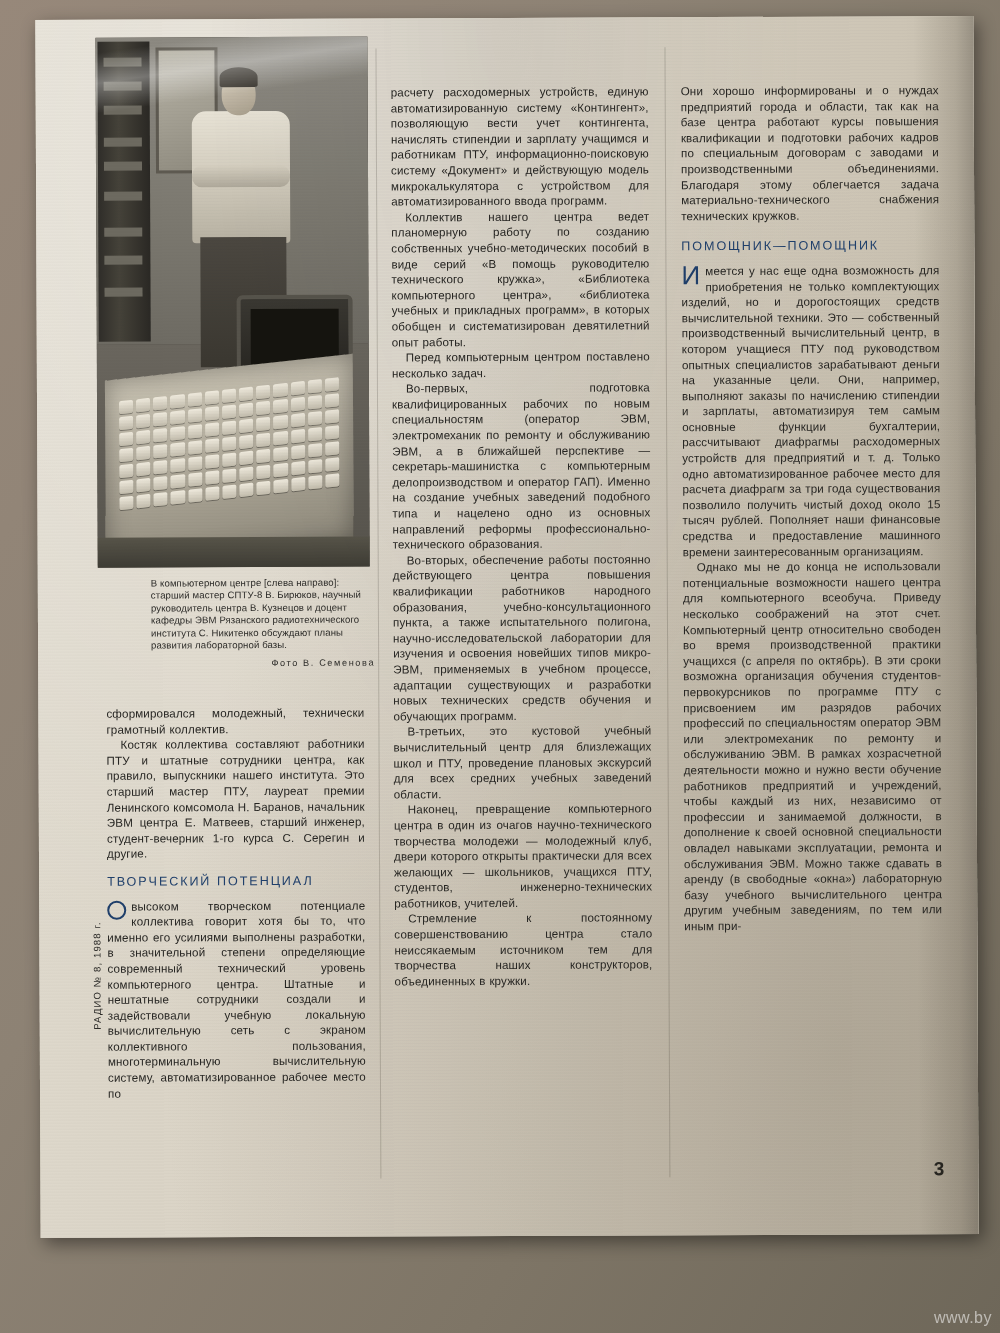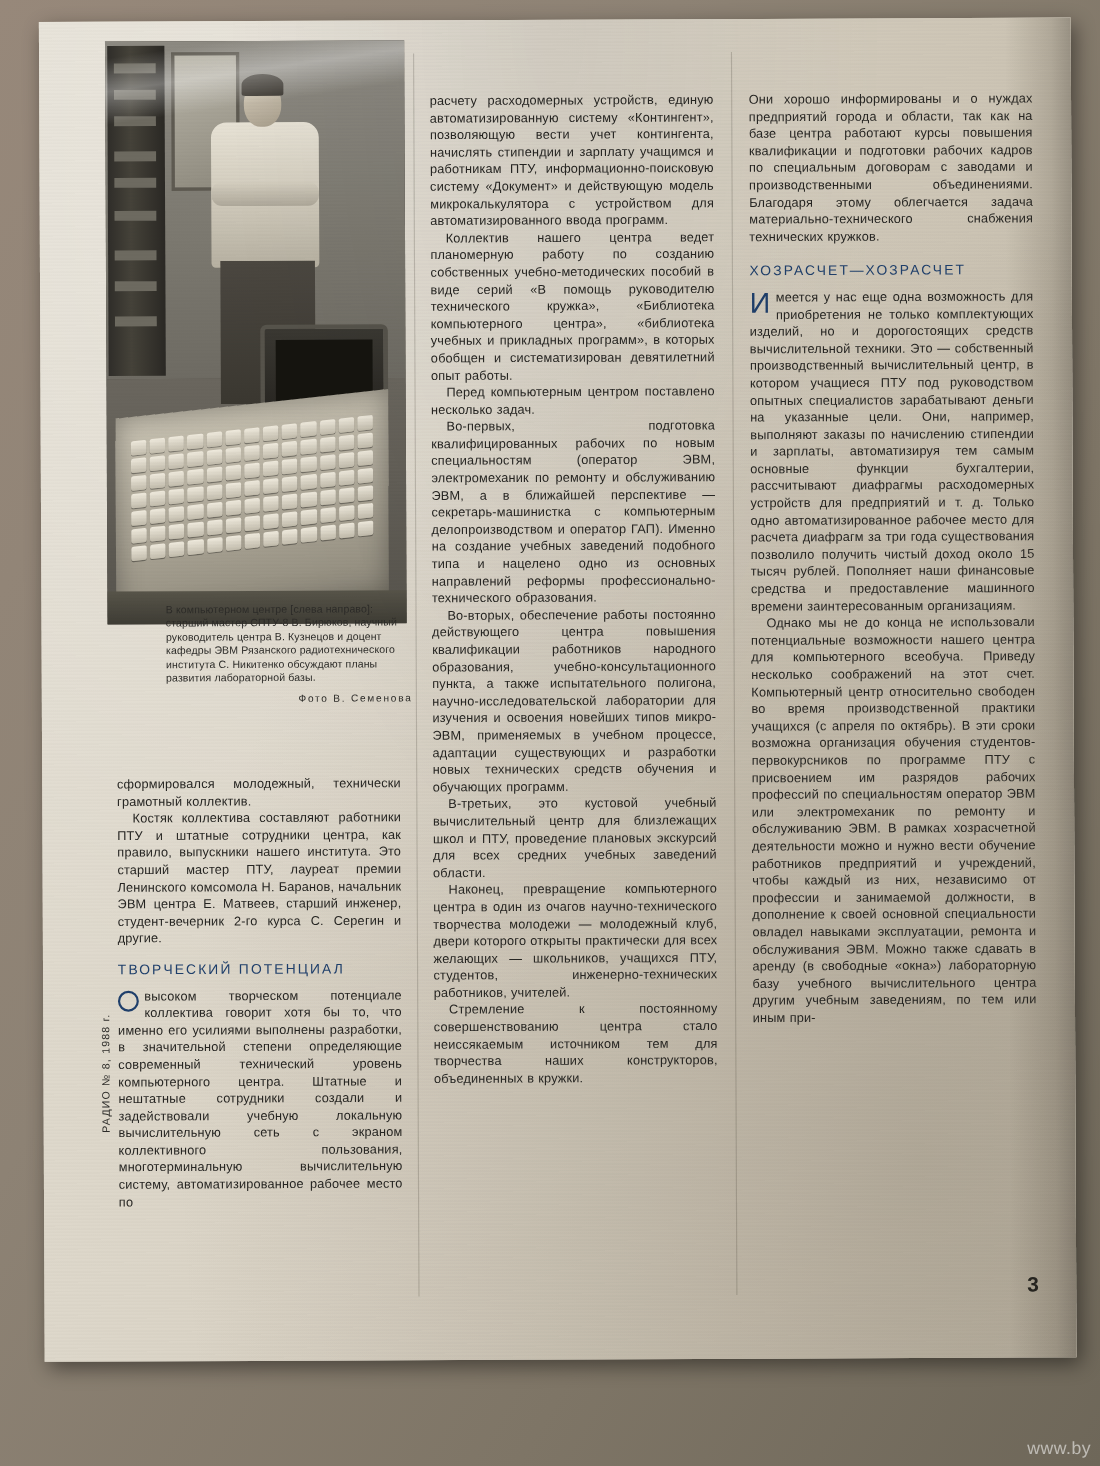--- a/index.html
+++ b/index.html
@@ -183,21 +183,21 @@
     position: absolute; left: -20px; top: -10px; width: 150%; height: 60px;
     background: linear-gradient(180deg, rgba(255,255,255,0.0), rgba(255,255,255,0.35), rgba(255,255,255,0.0));
     transform: rotate(-8deg);
     pointer-events: none;
   }
 
   
   #caption {
     position: absolute;
     left: 113px;
-    top: 530px;
+    top: 558px;
     width: 224px;
     font-size: 9.6px;
     line-height: 12.4px;
     color: #2c2b28;
     letter-spacing: 0.1px;
   }
   #caption .photo-credit {
     margin-top: 6px;
     text-align: right;
     letter-spacing: 1.6px;
@@ -409,41 +409,41 @@
       </div>
     </div>
 
     <div id="caption">
       <div>В компьютерном центре [слева направо]: старший мастер СПТУ-8 В. Бирюков, научный руководитель центра В. Кузнецов и доцент кафедры ЭВМ Рязанского радиотехнического института С. Никитенко обсуждают планы развития лабораторной базы.</div>
       <div class="photo-credit">Фото В. Семенова</div>
     </div>
 
     <div class="col" id="col1">
       <p class="noind">сформировался молодежный, технически грамотный коллектив.</p>
-      <p>Костяк коллектива составляют работники ПТУ и штатные сотрудники центра, как правило, выпускники нашего института. Это старший мастер ПТУ, лауреат премии Ленинского комсомола Н. Баранов, начальник ЭВМ центра Е. Матвеев, старший инженер, студент-вечерник 2-го курса С. Серегин и другие.</p>
+      <p>Костяк коллектива составляют работники ПТУ и штатные сотрудники центра, как правило, выпускники нашего института. Это старший мастер ПТУ, лауреат премии Ленинского комсомола Н. Баранов, начальник ЭВМ центра Е. Матвеев, старший инженер, студент-вечерник 1-го курса С. Серегин и другие.</p>
       <div class="sect-head">ТВОРЧЕСКИЙ ПОТЕНЦИАЛ</div>
       <p class="noind">
         <span class="dropcap"></span><span>высоком творческом потенциале коллектива говорит хотя бы то, что именно его усилиями выполнены разработки, в значительной степени определяющие современный технический уровень компьютерного центра. Штатные и нештатные сотрудники создали и задействовали учебную локальную вычислительную сеть с экраном коллективного пользования, многотерминальную вычислительную систему, автоматизированное рабочее место по</span>
       </p>
     </div>
 
     <div class="col" id="col2">
       <p class="noind">расчету расходомерных устройств, единую автоматизированную систему «Контингент», позволяющую вести учет контингента, начислять стипендии и зарплату учащимся и работникам ПТУ, информационно-поисковую систему «Документ» и действующую модель микрокалькулятора с устройством для автоматизированного ввода программ.</p>
       <p>Коллектив нашего центра ведет планомерную работу по созданию собственных учебно-методических пособий в виде серий «В помощь руководителю технического кружка», «Библиотека компьютерного центра», «библиотека учебных и прикладных программ», в которых обобщен и систематизирован девятилетний опыт работы.</p>
       <p>Перед компьютерным центром поставлено несколько задач.</p>
       <p>Во-первых, подготовка квалифицированных рабочих по новым специальностям (оператор ЭВМ, электромеханик по ремонту и обслуживанию ЭВМ, а в ближайшей перспективе — секретарь-машинистка с компьютерным делопроизводством и оператор ГАП). Именно на создание учебных заведений подобного типа и нацелено одно из основных направлений реформы профессионально-технического образования.</p>
       <p>Во-вторых, обеспечение работы постоянно действующего центра повышения квалификации работников народного образования, учебно-консультационного пункта, а также испытательного полигона, научно-исследовательской лаборатории для изучения и освоения новейших типов микро-ЭВМ, применяемых в учебном процессе, адаптации существующих и разработки новых технических средств обучения и обучающих программ.</p>
       <p>В-третьих, это кустовой учебный вычислительный центр для близлежащих школ и ПТУ, проведение плановых экскурсий для всех средних учебных заведений области.</p>
       <p>Наконец, превращение компьютерного центра в один из очагов научно-технического творчества молодежи — молодежный клуб, двери которого открыты практически для всех желающих — школьников, учащихся ПТУ, студентов, инженерно-технических работников, учителей.</p>
       <p>Стремление к постоянному совершенствованию центра стало неиссякаемым источником тем для творчества наших конструкторов, объединенных в кружки.</p>
     </div>
 
     <div class="col" id="col3">
       <p class="noind">Они хорошо информированы и о нуждах предприятий города и области, так как на базе центра работают курсы повышения квалификации и подготовки рабочих кадров по специальным договорам с заводами и производственными объединениями. Благодаря этому облегчается задача материально-технического снабжения технических кружков.</p>
-      <div class="sect-head">ХОЗРАСЧЕТ—ХОЗРАСЧЕТ</div>
+      <div class="sect-head">ПОМОЩНИК—ПОМОЩНИК</div>
       <p class="noind">
         <span class="dropcap-i">И</span><span>меется у нас еще одна возможность для приобретения не только комплектующих изделий, но и дорогостоящих средств вычислительной техники. Это — собственный производственный вычислительный центр, в котором учащиеся ПТУ под руководством опытных специалистов зарабатывают деньги на указанные цели. Они, например, выполняют заказы по начислению стипендии и зарплаты, автоматизируя тем самым основные функции бухгалтерии, рассчитывают диафрагмы расходомерных устройств для предприятий и т. д. Только одно автоматизированное рабочее место для расчета диафрагм за три года существования позволило получить чистый доход около 15 тысяч рублей. Пополняет наши финансовые средства и предоставление машинного времени заинтересованным организациям.</span>
       </p>
       <p>Однако мы не до конца не использовали потенциальные возможности нашего центра для компьютерного всеобуча. Приведу несколько соображений на этот счет. Компьютерный центр относительно свободен во время производственной практики учащихся (с апреля по октябрь). В эти сроки возможна организация обучения студентов-первокурсников по программе ПТУ с присвоением им разрядов рабочих профессий по специальностям оператор ЭВМ или электромеханик по ремонту и обслуживанию ЭВМ. В рамках хозрасчетной деятельности можно и нужно вести обучение работников предприятий и учреждений, чтобы каждый из них, независимо от профессии и занимаемой должности, в дополнение к своей основной специальности овладел навыками эксплуатации, ремонта и обслуживания ЭВМ. Можно также сдавать в аренду (в свободные «окна») лабораторную базу учебного вычислительного центра другим учебным заведениям, по тем или иным при-</p>
     </div>
 
     <div id="issue-line">РАДИО № 8, 1988 г.</div>
     <div id="page-num">3</div>
 
     <div id="crease"></div>

